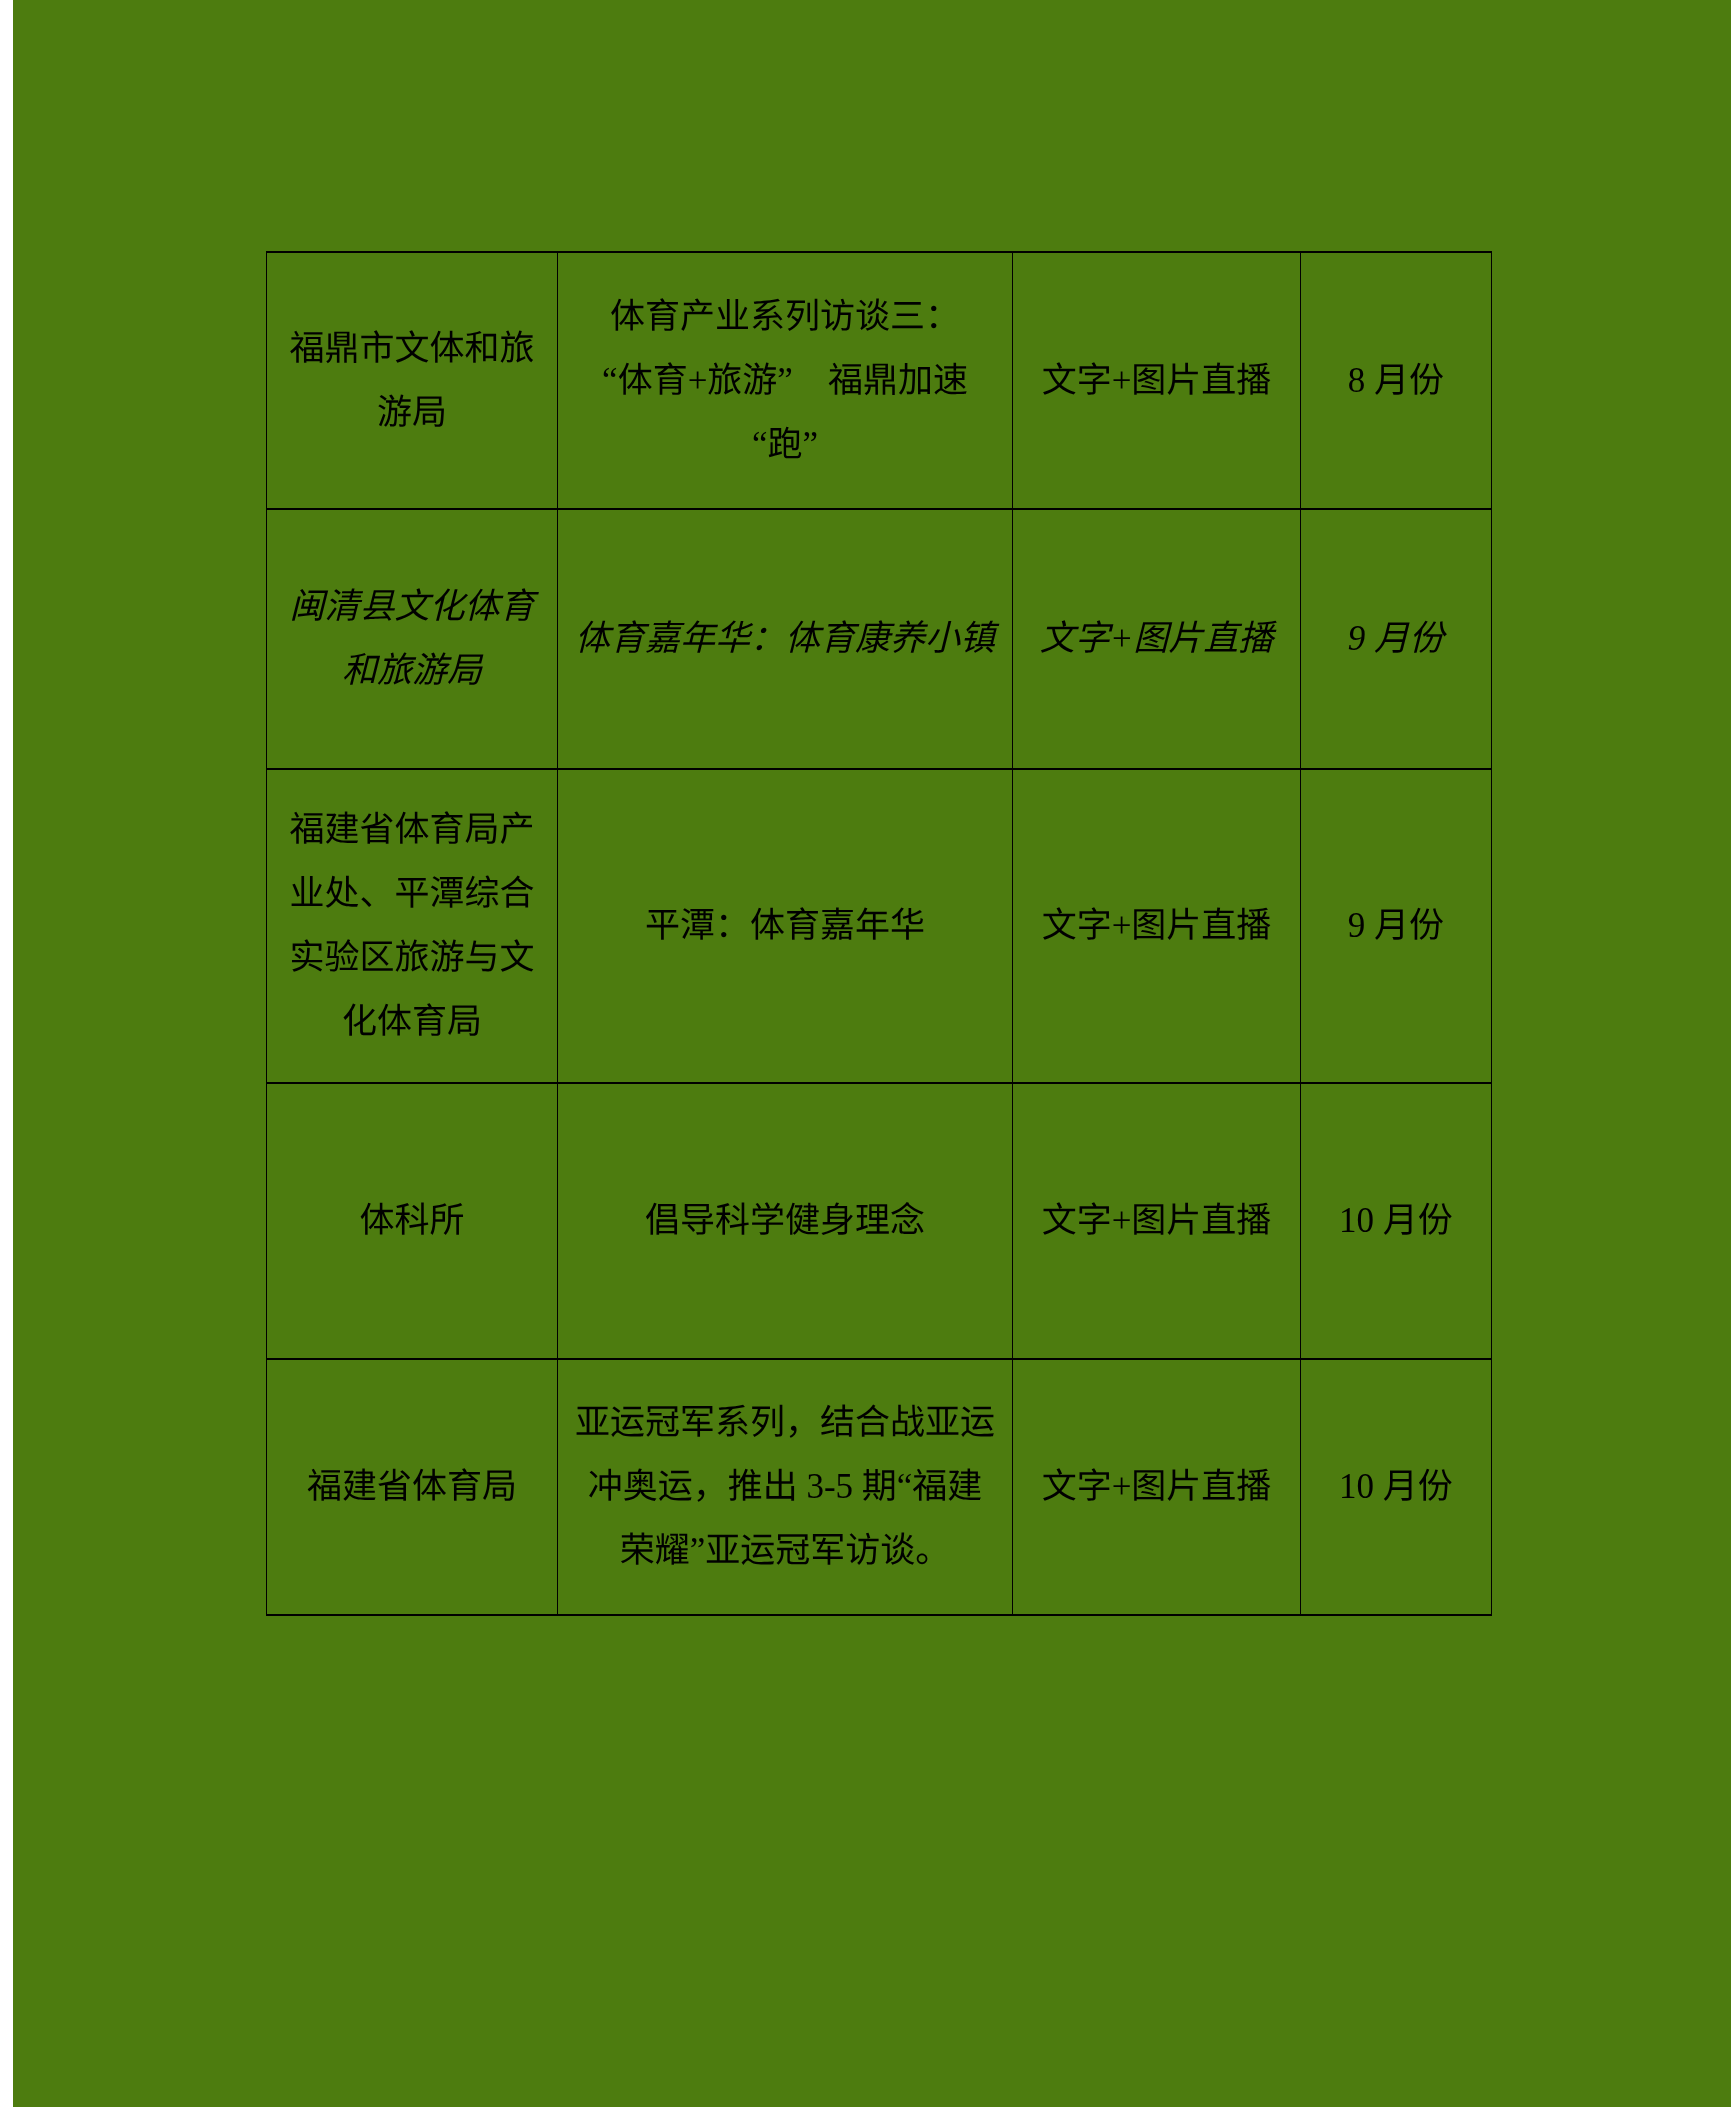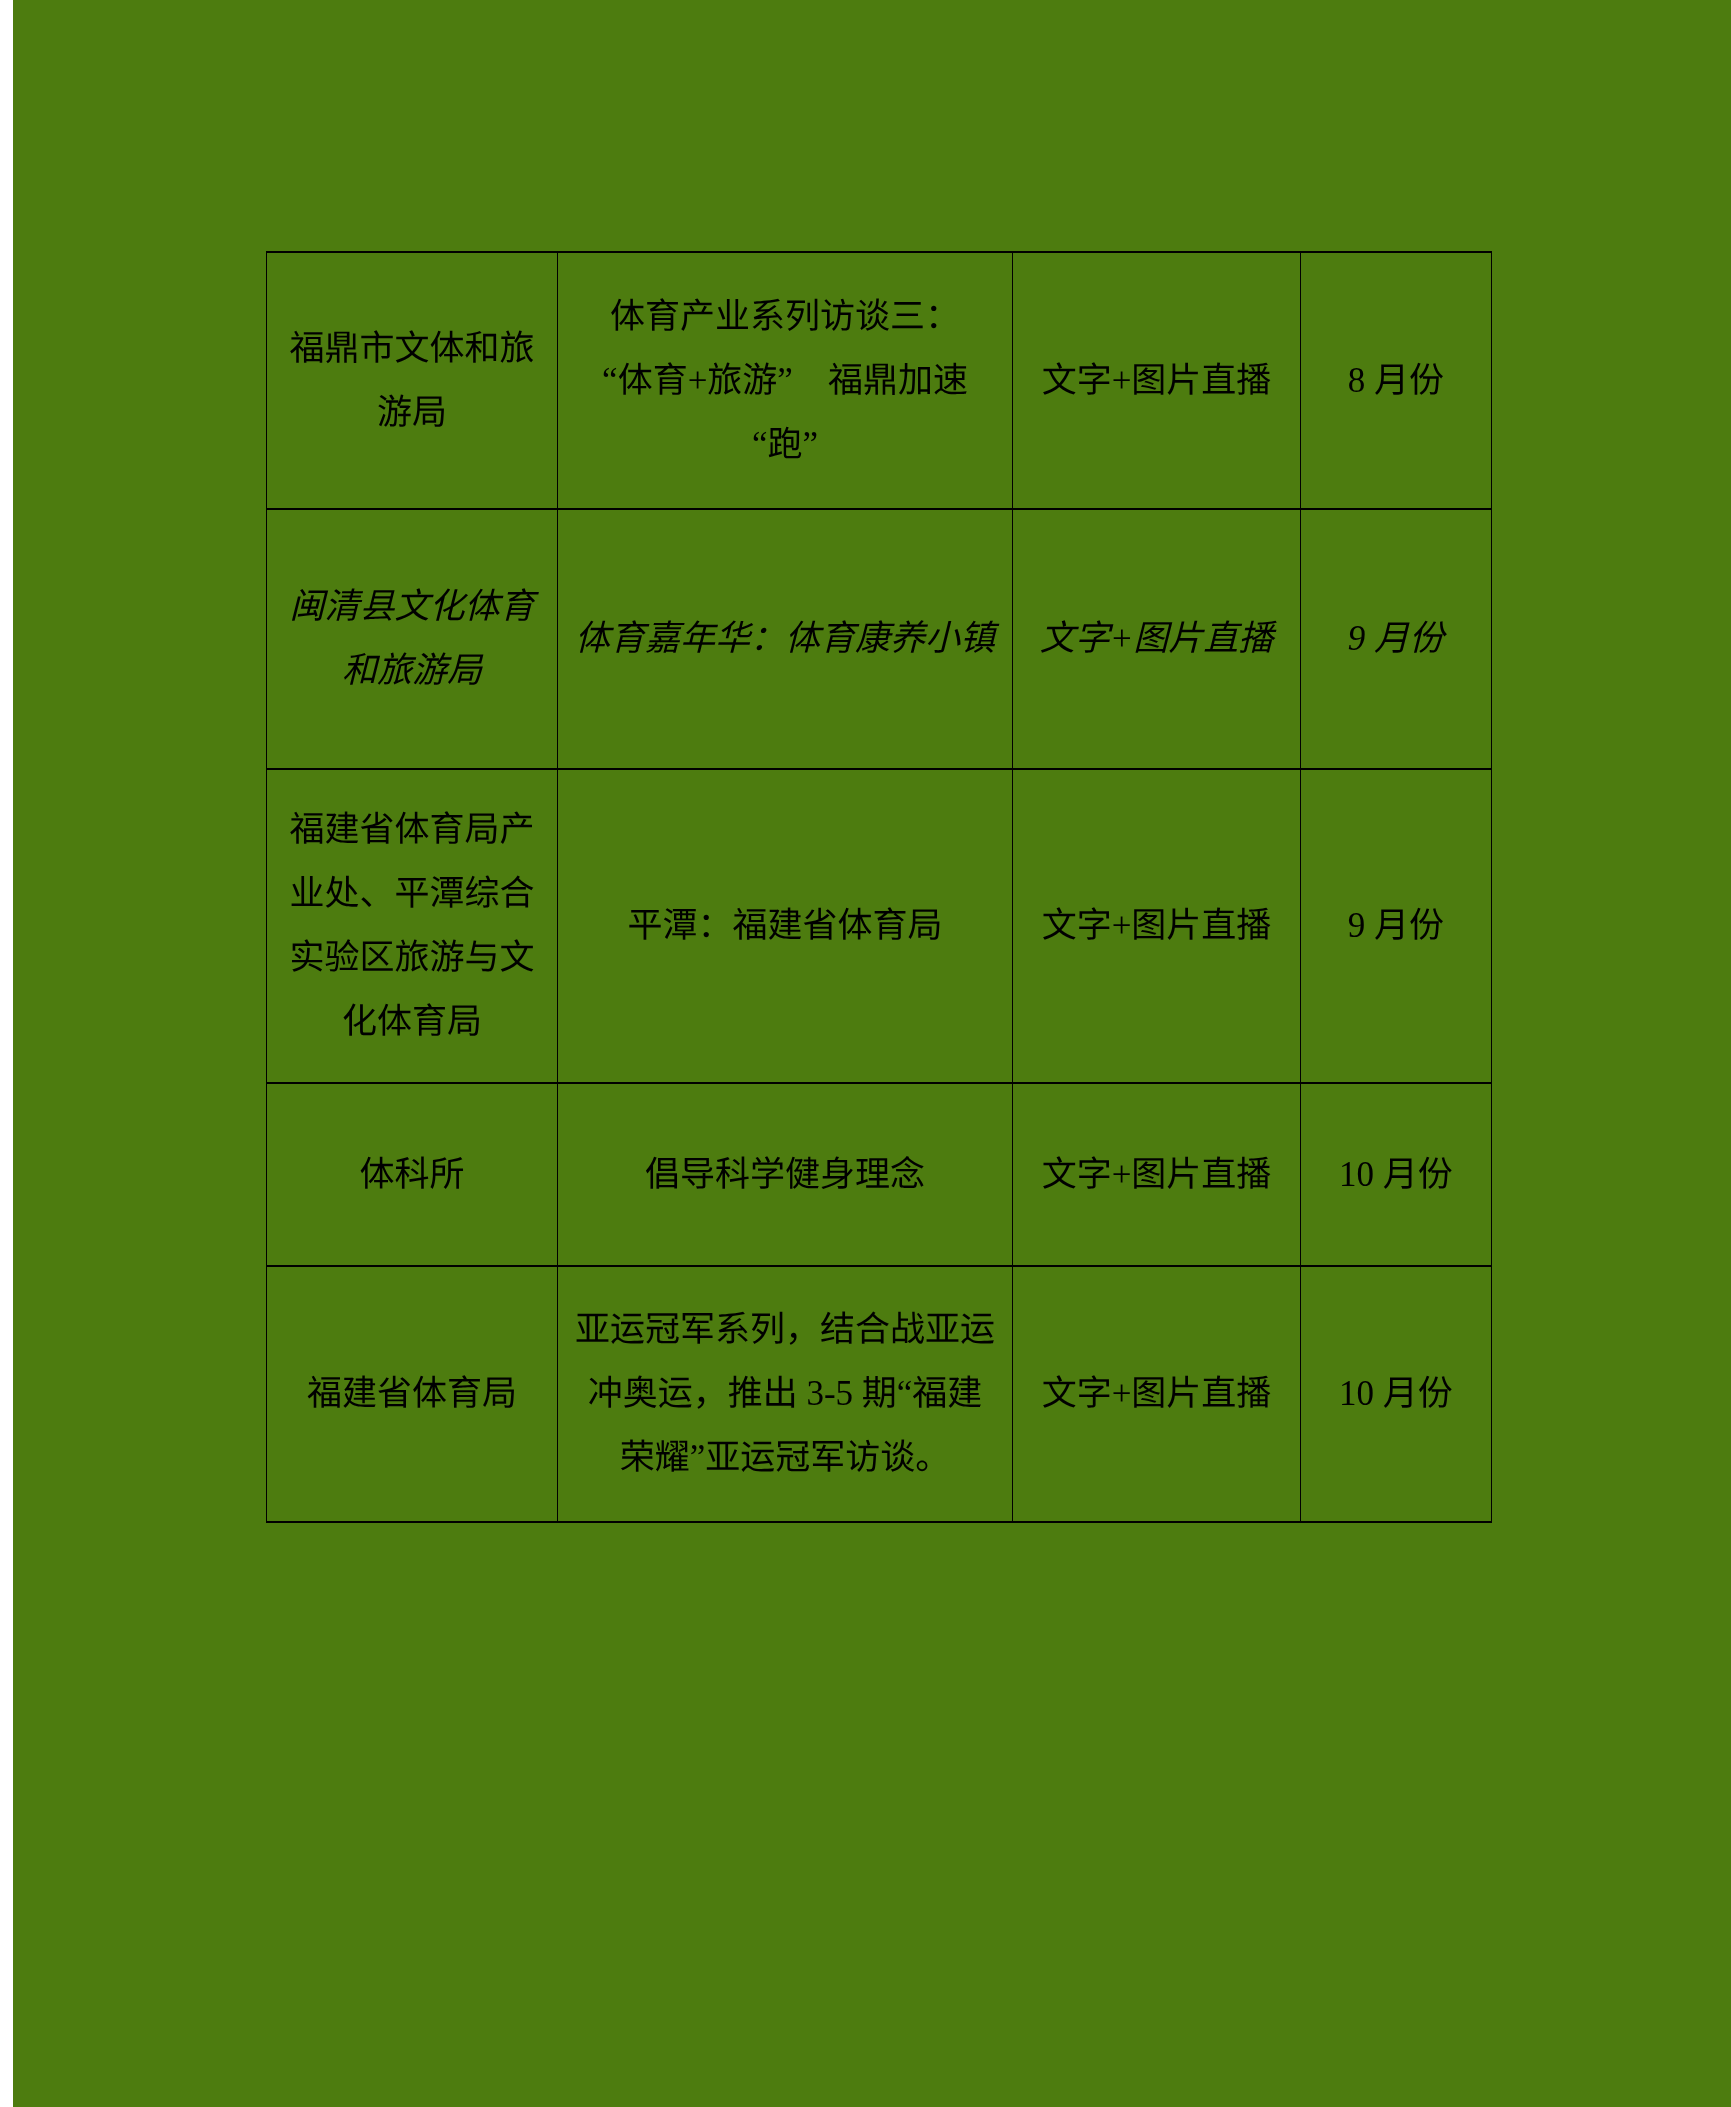--- a/index.html
+++ b/index.html
@@ -42,21 +42,21 @@
     vertical-align: middle;
     font-size: 35px;
     line-height: 64px;
     white-space: pre-line;
     padding: 0;
     font-weight: normal;
   }
   .row-0 { height: 257px; }
   .row-1 { height: 260px; font-style: italic; }
   .row-2 { height: 314px; }
-  .row-3 { height: 183px; }
+  .row-3 { height: 276px; }
   .row-4 { height: 256px; }
 </style>
 </head>
 <body>
 
 <div class="page">
   <table class="doc-table">
     <colgroup>
       <col class="col-org">
       <col class="col-topic">
@@ -78,21 +78,21 @@
 和旅游局</td>
         <td class="cell">体育嘉年华：体育康养小镇</td>
         <td class="cell">文字+图片直播</td>
         <td class="cell">9 月份</td>
       </tr>
       <tr class="row-2">
         <td class="cell">福建省体育局产
 业处、平潭综合
 实验区旅游与文
 化体育局</td>
-        <td class="cell">平潭：福建省体育局</td>
+        <td class="cell">平潭：体育嘉年华</td>
         <td class="cell">文字+图片直播</td>
         <td class="cell">9 月份</td>
       </tr>
       <tr class="row-3">
         <td class="cell">体科所</td>
         <td class="cell">倡导科学健身理念</td>
         <td class="cell">文字+图片直播</td>
         <td class="cell">10 月份</td>
       </tr>
       <tr class="row-4">

